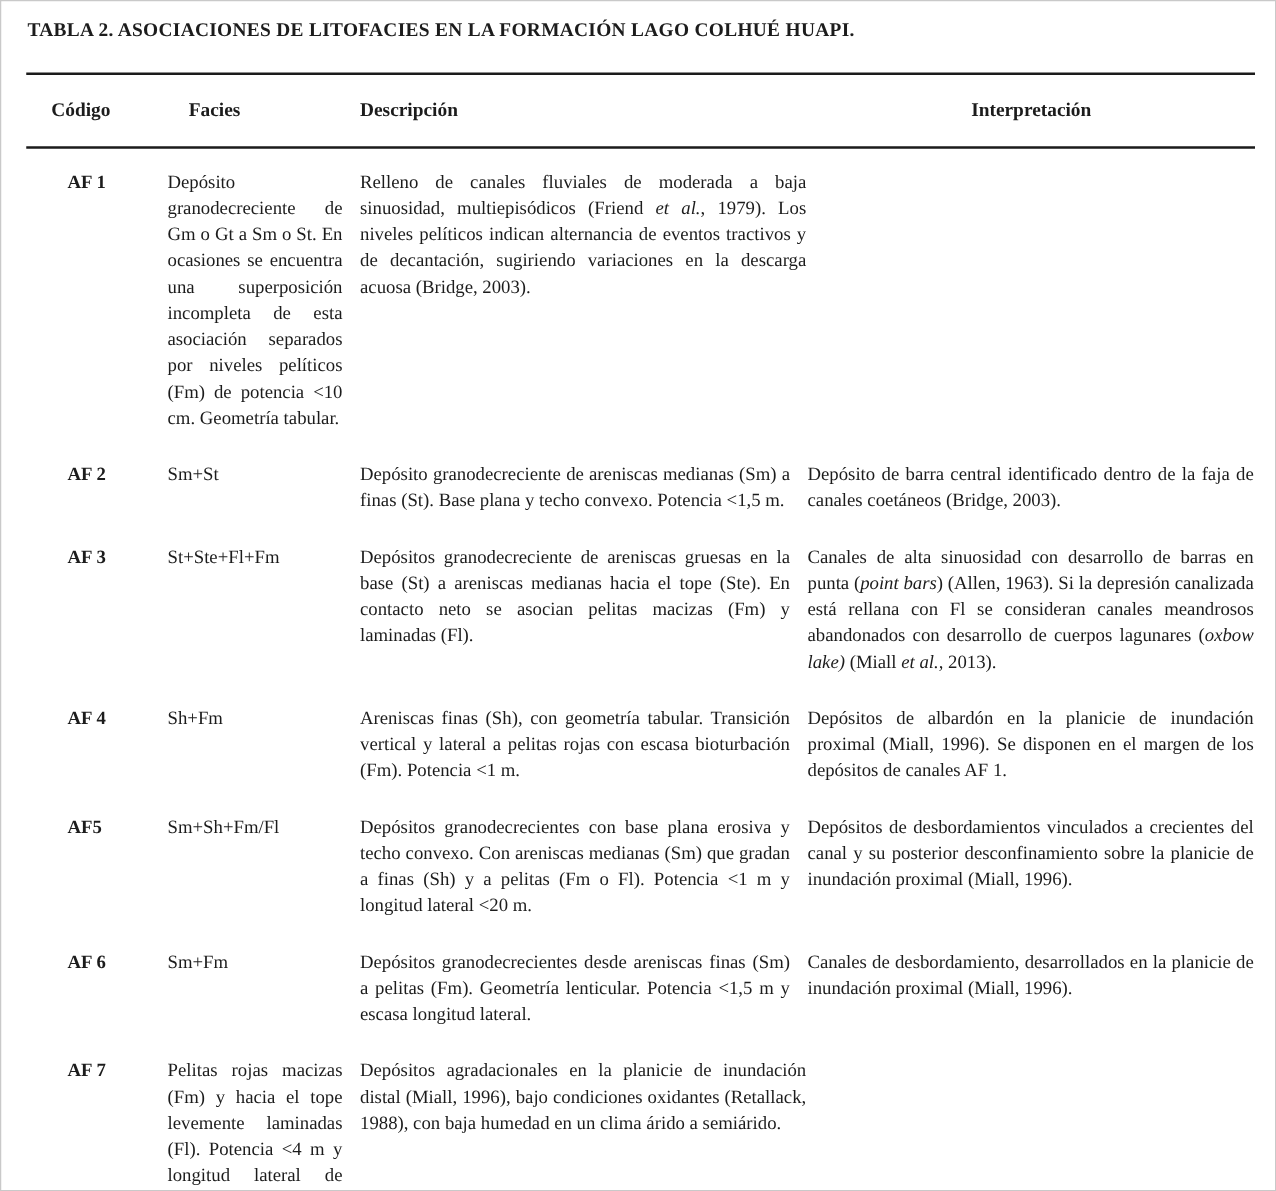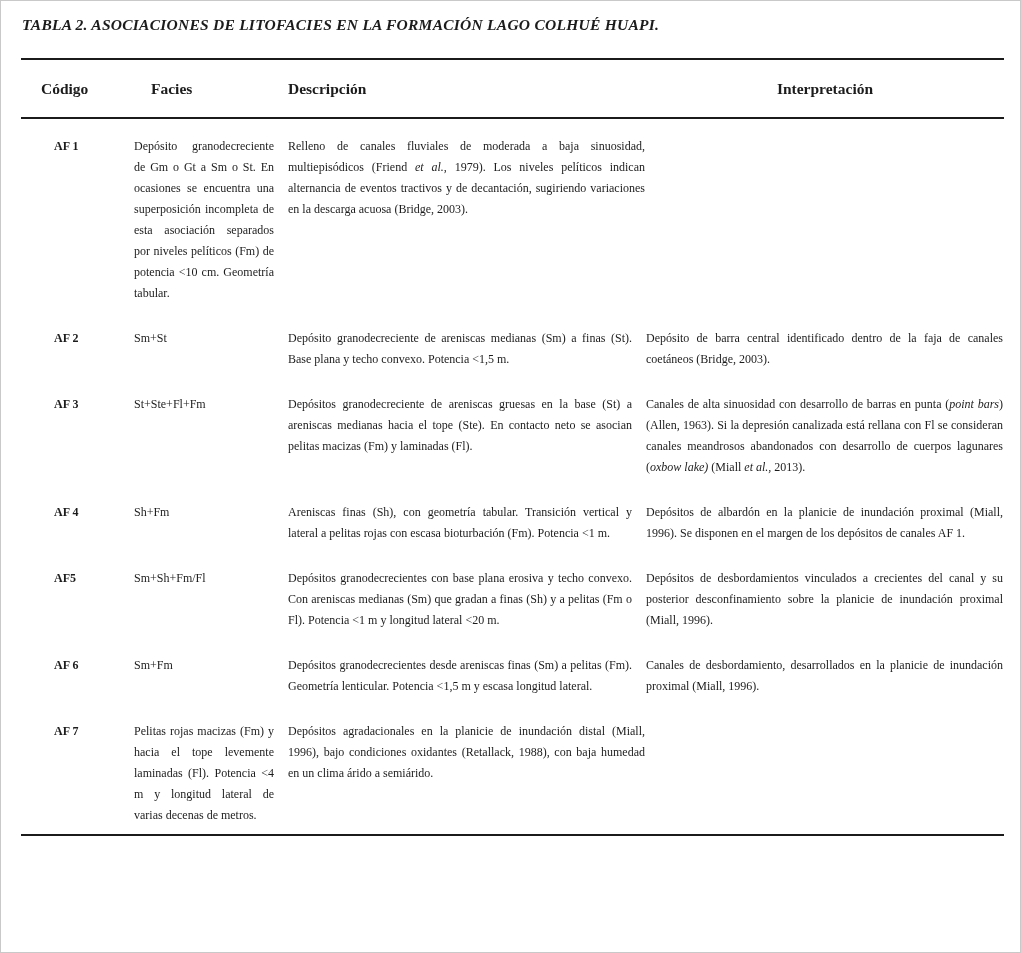--- a/index.html
+++ b/index.html
@@ -17,21 +17,20 @@
     font-family: "Liberation Serif", "DejaVu Serif", serif;
     color: #1c1c1c;
     overflow: hidden;
   }
   .title {
     margin: 15px 20px 16px 21px;
     font-size: 15.5px;
     font-weight: bold;
     letter-spacing: 0.25px;
     white-space: nowrap;
-    font-style: italic;
   }
   .table-wrap {
     margin-left: 20px;
     width: 983px;
   }
   .rule {
     height: 0;
     border-top: 2px solid #1b1b1b;
   }
   .rule-top { margin-top: 24px; }
@@ -45,21 +44,21 @@
   }
   .h-codigo { padding-left: 20px; }
   .h-facies { padding-left: 17px; }
   .h-desc   { }
   .h-interp { text-align: center; }
   .tbody { padding-top: 17px; }
   .row {
     display: grid;
     grid-template-columns: 113px 154px 358px 358px;
     margin-bottom: 24px;
-    font-size: 12px;
+    font-size: 15px;
     line-height: 21px;
   }
   .row:last-child { margin-bottom: 8px; }
   .c-codigo { padding-left: 33px; font-weight: bold; white-space: nowrap; }
   .c-facies { padding-right: 10px; }
   .c-desc   { text-align: justify; padding-right: 14px; }
   .c-interp { text-align: justify; padding-right: 1px; }
 </style>
 </head>
 <body>

